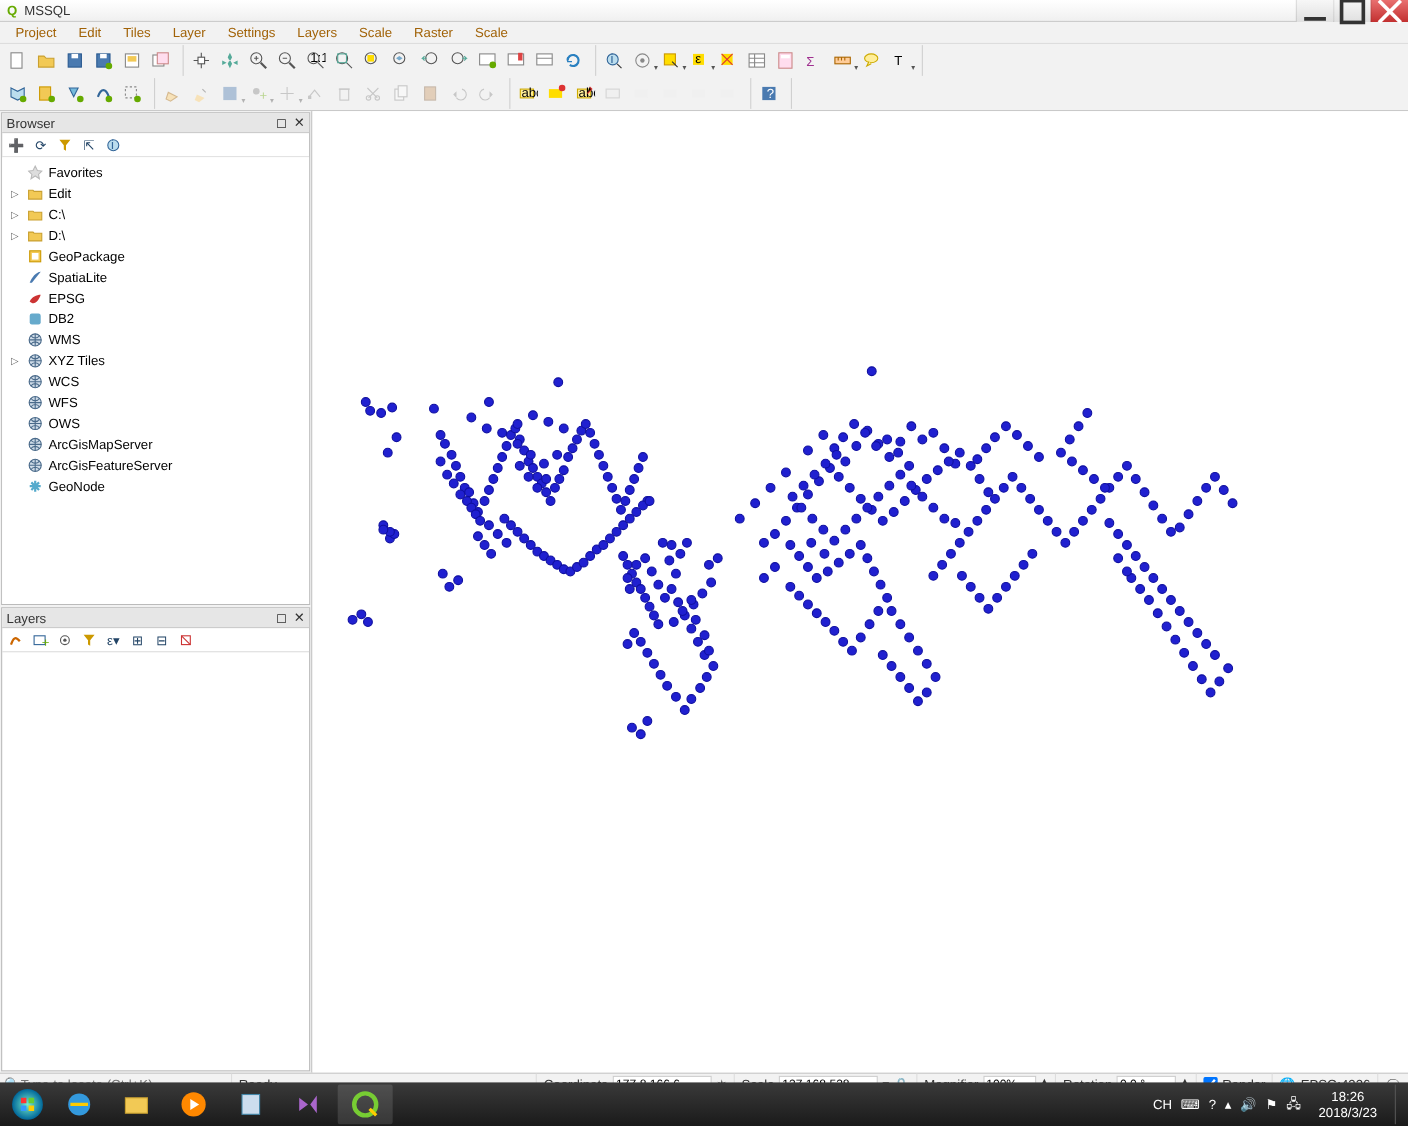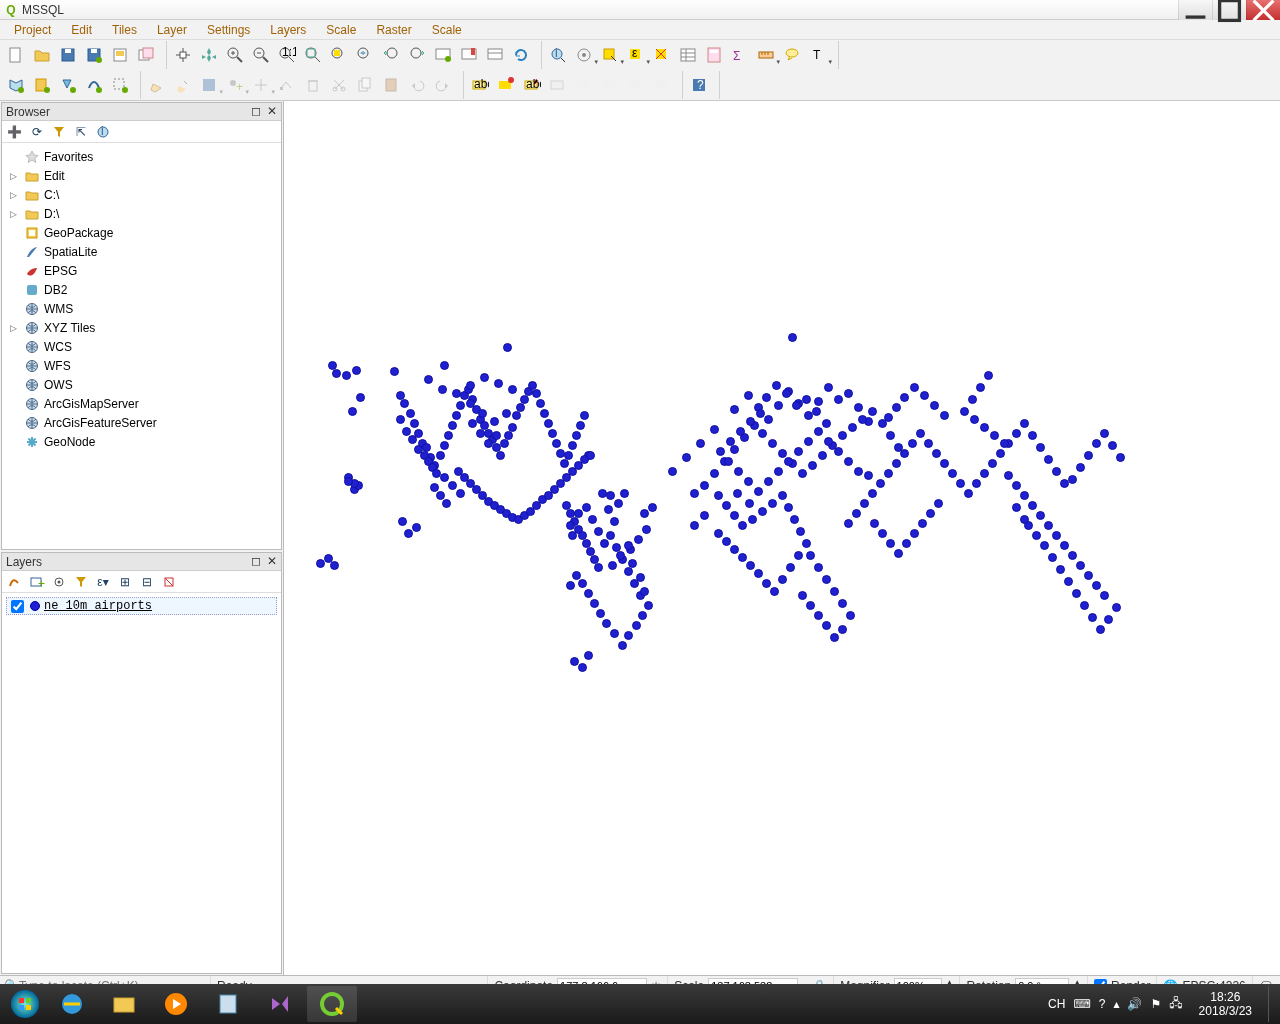--- a/index.html
+++ b/index.html
@@ -693,27 +693,20 @@
           </div>
     <div class="mini-btn">ε▾</div>
     <div class="mini-btn">⊞</div>
     <div class="mini-btn">⊟</div>
     <div class="mini-btn">
             <svg width="14" height="14">
               <rect x="3" y="3" width="8" height="8" fill="none" stroke="#c33"></rect>
               <line x1="3" y1="3" x2="11" y2="11" stroke="#c33"></line>
             </svg>
           </div>
-   </div>
-   <div class="layer-list">
-    <div class="layer-row">
-      <input type="checkbox" checked="" style="">
-      <span class="sym"></span>
-      <span class="nm">ne_10m_airports</span>
-    </div>
    </div>
   </div>
  </div>
 
  <div class="canvas" id="canvas">
       <div class="dot" style="left: 44px; top: 260px;"></div>
       <div class="dot" style="left: 48px; top: 268px;"></div>
       <div class="dot" style="left: 58px; top: 270px;"></div>
       <div class="dot" style="left: 68px; top: 265px;"></div>
       <div class="dot" style="left: 72px; top: 292px;"></div>

